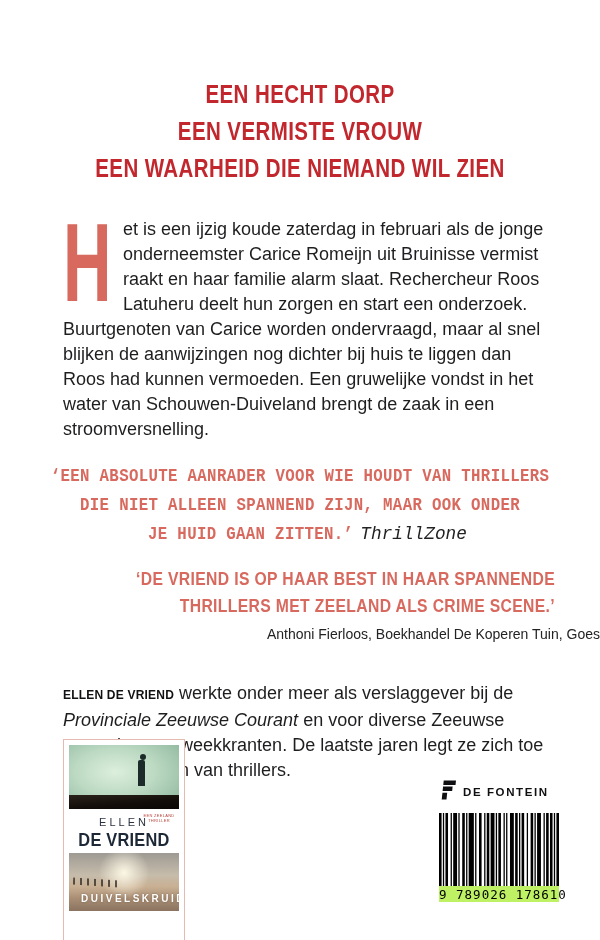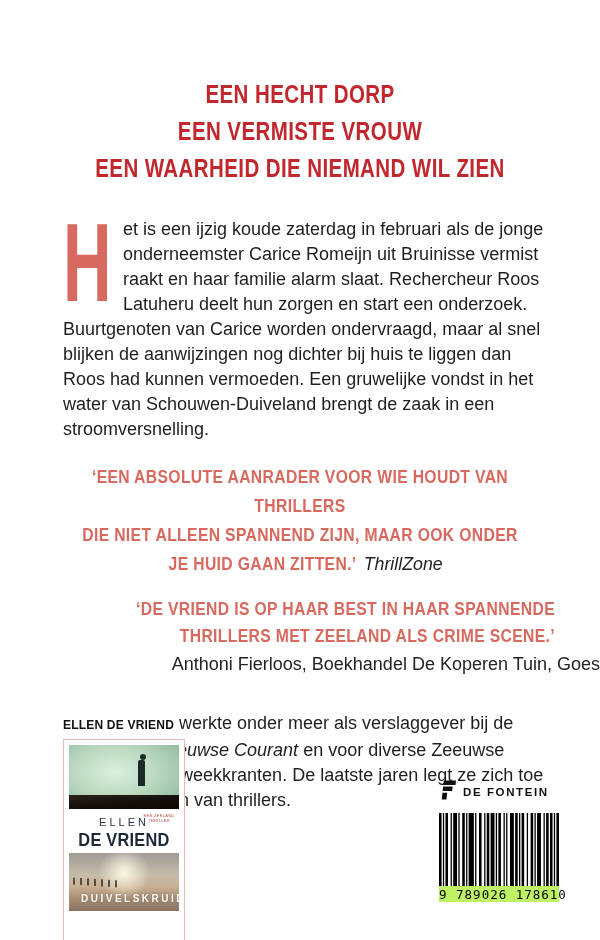--- a/index.html
+++ b/index.html
@@ -29,30 +29,30 @@
     transform:scaleX(0.60); transform-origin:0 0;
     margin:4px 10px 0 0;
   }
   
   .quote { text-align:center; }
   .quote-red {
     color:#d8695e; font-weight:bold; font-size:18.5px; line-height:29px;
     letter-spacing:0.4px;
     transform:scaleX(0.85); transform-origin:50% 0;
   }
-  .quote1 { margin-top:20px; }
+  .quote1 { margin-top:20px;font-family:Liberation Mono, monospace; }
   .quote2 { margin-top:16px;text-align:right; }
   .quote2 .quote-red { line-height:27px; }
   .attr-inline {
     display:inline-block; transform:scaleX(1.16); transform-origin:0 50%;
     color:#232325; font-weight:normal; font-style:italic;
     font-size:18px; letter-spacing:0; margin-left:8px;
   }
   .attr-line {
-    color:#232325; font-size:18px; line-height:26px; margin-top:2px;
+    color:#232325; font-size:14px; line-height:26px; margin-top:2px;
   }
   
   .bio {
     margin:34px 52px 0 63px;
     font-size:18px; line-height:25px; color:#1e1e20;
   }
   .bio-name { font-weight:bold; letter-spacing:0.2px; font-size:12px; color:#111113; }
   .bio-italic { font-style:italic; }
   
   .footer {

